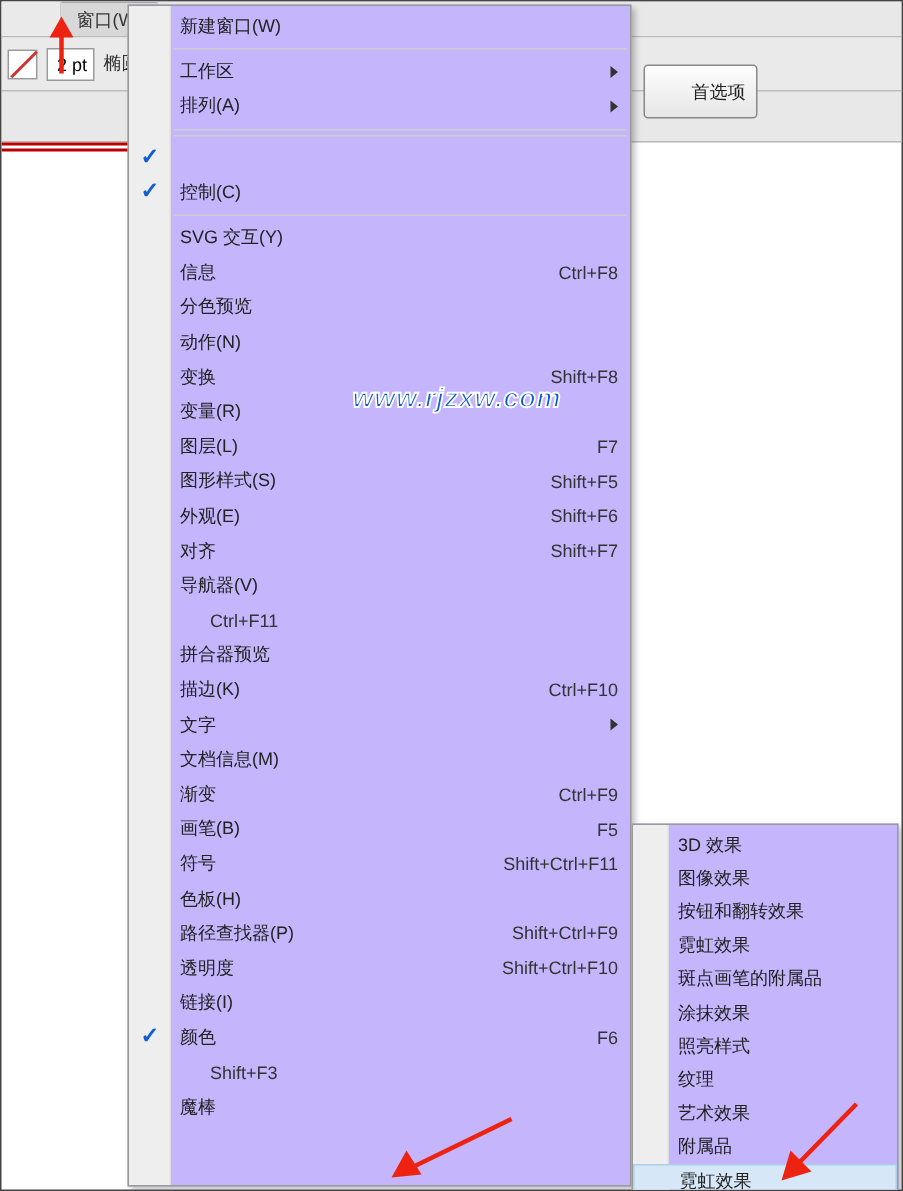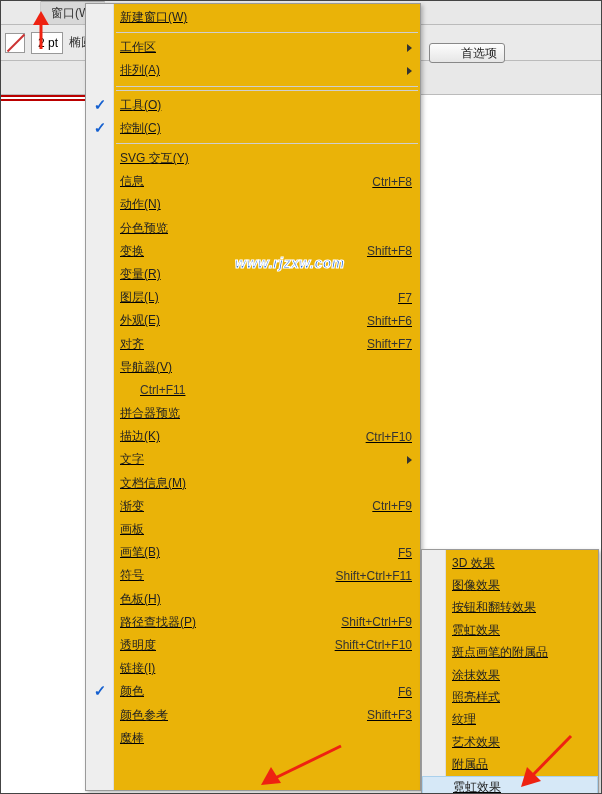--- a/index.html
+++ b/index.html
@@ -74,21 +74,21 @@
     padding: 0 4px 0 6px;
     gap: 2px;
   }
   .dropdown-field span { white-space: nowrap; }
 
   .prefs-btn {
     position: absolute;
     right: 96px;
     top: 42px;
     width: 76px;
-    height: 20px;
+    height: 36px;
     background: linear-gradient(#fdfdfd, #e6e6e6);
     border: 1px solid #888;
     border-radius: 3px;
     display: flex;
     align-items: center;
     justify-content: center;
     color: #222;
     padding-left: 24px;
   }
 
@@ -105,24 +105,23 @@
     position: absolute;
     left: 0; right: 0;
     top: 60px; height: 34px;
     background: #e8e8e8;
     border-bottom: 1px solid #bbb;
   }
 
   
   .menu {
     position: absolute;
-    background: #eab308;
+    background: #c4b5fd;
     border: 1px solid #9a9a9a;
     box-shadow: 2px 2px 4px rgba(0,0,0,.25);
-    text-decoration: underline;
   }
   .menu.main {
     left: 84px;
     top: 2px;
     width: 336px;
     height: 788px;
   }
   .menu .gutter {
     position: absolute;
     left: 0; top: 0; bottom: 0;
@@ -196,21 +195,21 @@
     pointer-events: none;
   }
   .red-arrow svg { overflow: visible; }
 
   
   .watermark {
     position: absolute;
     left: 234px;
     top: 254px;
     font-family: Arial, sans-serif;
-    font-size: 14px;
+    font-size: 18px;
     font-weight: bold;
     font-style: italic;
     color: #0b5bd6;
     -webkit-text-stroke: 1.2px #fff;
     letter-spacing: 0.5px;
   }
 
 </style>
 </head>
 <body>
@@ -251,52 +250,55 @@
         <span class="arrow"></span>
       </div>
       <div class="menu-item">
         <span class="label">排列(A)</span>
         <span class="arrow"></span>
       </div>
       <div class="menu-sep"></div>
       <div class="menu-sep"></div>
       <div class="menu-item">
         <span class="check">✓</span>
-        <span class="label">工具(O)</span>
       </div>
       <div class="menu-item">
         <span class="check">✓</span>
         <span class="label">控制(C)</span>
       </div>
       <div class="menu-sep"></div>
       <div class="menu-item">
         <span class="label">SVG 交互(Y)</span>
       </div>
       <div class="menu-item">
         <span class="label">信息</span>
         <span class="shortcut">Ctrl+F8</span>
       </div>
       <div class="menu-item">
+        <span class="label">分色预览</span>
+      </div>
+      <div class="menu-item">
         <span class="label">动作(N)</span>
-      </div>
-      <div class="menu-item">
-        <span class="label">分色预览</span>
       </div>
       <div class="menu-item">
         <span class="label">变换</span>
         <span class="shortcut">Shift+F8</span>
       </div>
       <div class="menu-item">
         <span class="label">变量(R)</span>
       </div>
       <div class="menu-item">
         <span class="label">图层(L)</span>
         <span class="shortcut">F7</span>
       </div>
       <div class="menu-item">
+        <span class="label">图形样式(S)</span>
+        <span class="shortcut">Shift+F5</span>
+      </div>
+      <div class="menu-item">
         <span class="label">外观(E)</span>
         <span class="shortcut">Shift+F6</span>
       </div>
       <div class="menu-item">
         <span class="label">对齐</span>
         <span class="shortcut">Shift+F7</span>
       </div>
       <div class="menu-item">
         <span class="label">导航器(V)</span>
       </div>
@@ -313,23 +315,20 @@
       <div class="menu-item">
         <span class="label">文字</span>
         <span class="arrow"></span>
       </div>
       <div class="menu-item">
         <span class="label">文档信息(M)</span>
       </div>
       <div class="menu-item">
         <span class="label">渐变</span>
         <span class="shortcut">Ctrl+F9</span>
-      </div>
-      <div class="menu-item">
-        <span class="label">画板</span>
       </div>
       <div class="menu-item">
         <span class="label">画笔(B)</span>
         <span class="shortcut">F5</span>
       </div>
       <div class="menu-item">
         <span class="label">符号</span>
         <span class="shortcut">Shift+Ctrl+F11</span>
       </div>
       <div class="menu-item">
@@ -345,21 +344,20 @@
       </div>
       <div class="menu-item">
         <span class="label">链接(I)</span>
       </div>
       <div class="menu-item">
         <span class="check">✓</span>
         <span class="label">颜色</span>
         <span class="shortcut">F6</span>
       </div>
       <div class="menu-item">
-        <span class="label">颜色参考</span>
         <span class="shortcut">Shift+F3</span>
       </div>
       <div class="menu-item">
         <span class="label">魔棒</span>
       </div>
     </div>
 </div>
 
 <div class="menu sub">
   <div class="gutter"></div>

